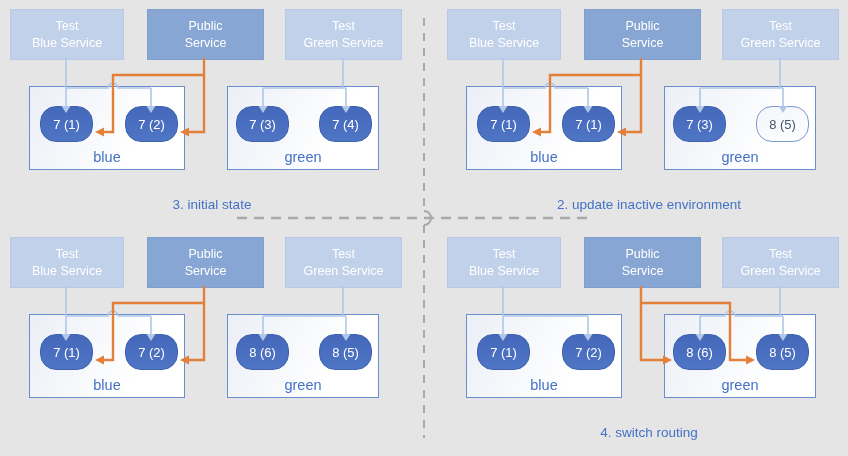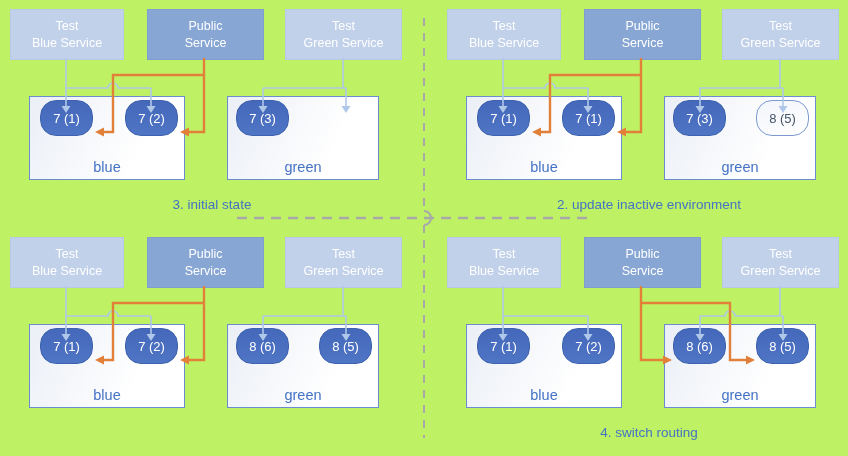--- a/index.html
+++ b/index.html
@@ -1,39 +1,39 @@
 <!DOCTYPE html>
 <html style="--service-test: #c2d1ea; --service-public: #87a6d3; --service-text: #ffffff; --pod-text: #ffffff; --pod-outline-text: #44546a; --env-border: #6b8cce; --label-blue: #4472c4;"><head>
 <meta charset="utf-8">
 <style>
   html,body{margin:0;padding:0;background:#ffffff;}
   #canvas{
     position:relative;width:848px;height:456px;overflow:hidden;
-    font-family:"Liberation Sans",sans-serif;background:#bef264;
+    font-family:"Liberation Sans",sans-serif;background:#e5e5e5;
   }
   .panel{position:absolute;width:424px;height:228px;}
   .service{
     position:absolute;top:9px;height:49px;
     display:flex;flex-direction:column;justify-content:center;align-items:center;
     color:var(--service-text,#ffffff);font-size:12.5px;line-height:1.32;text-align:center;
   }
   .service.test{background:var(--service-test,#c2d1ea);border:1px solid #b7c9e6;}
   .service.public{background:var(--service-public,#87a6d3);border:1px solid #7e9ecf;}
   .env{
-    position:absolute;top:96px;height:84px;
+    position:absolute;top:86px;height:84px;
     border:1.3px solid var(--env-border,#6b8cce);
     background:linear-gradient(115deg,#ebeff6 0%,#ffffff 70%);
     box-sizing:border-box;
   }
   .env-label{
     position:absolute;bottom:4px;left:0;width:100%;text-align:center;
     color:var(--label-blue,#4472c4);font-size:14.5px;
   }
   .pod{
-    position:absolute;top:100px;width:53px;height:36px;
+    position:absolute;top:106px;width:53px;height:36px;
     display:flex;align-items:center;justify-content:center;
     font-size:13px;box-sizing:border-box;border-radius:16px;
   }
   .pod.filled{
     background:linear-gradient(180deg,#4568ba 0%,#4f75c5 100%);
     color:var(--pod-text,#ffffff);border:1px solid #3e63ae;
   }
   .pod.outline{
     background:linear-gradient(160deg,#f2f5fa,#ffffff);
     color:var(--pod-outline-text,#44546a);border:1.4px solid #7d99d0;
@@ -64,20 +64,21 @@
         </div>
         <div class="env" style="left: 29px; width: 156px;">
           <div class="env-label">blue</div>
         </div>
         <div class="pod filled" style="left: 40px;">7 (1)</div>
         <div class="pod filled" style="left: 125px;">7 (2)</div>
         <div class="env" style="left: 227px; width: 152px;">
           <div class="env-label">green</div>
         </div>
         <div class="pod filled" style="left: 236px;">7 (3)</div>
+        <div class="pod filled" style="left: 319px;">7 (4)</div>
         <div class="caption" style="left: 0px;">3. initial state</div>
         <svg class="overlay" width="440" height="228">
           <g transform="translate(0,0)">
             <path stroke="#afc7e8" stroke-width="1.6" fill="none" d="M66,58 V88"></path>
             <path stroke="#afc7e8" stroke-width="1.6" fill="none" d="M66,88 H108 A5,5 0 0 1 118,88 H151"></path>
             <path stroke="#afc7e8" stroke-width="1.6" fill="none" d="M66,88 V107"></path>
             <polygon points="66,113 61.5,106 70.5,106" fill="#afc7e8"></polygon>
             <path stroke="#afc7e8" stroke-width="1.6" fill="none" d="M151,88 V107"></path>
             <polygon points="151,113 146.5,106 155.5,106" fill="#afc7e8"></polygon>
             <path stroke="#afc7e8" stroke-width="1.6" fill="none" d="M343,58 V88"></path>

